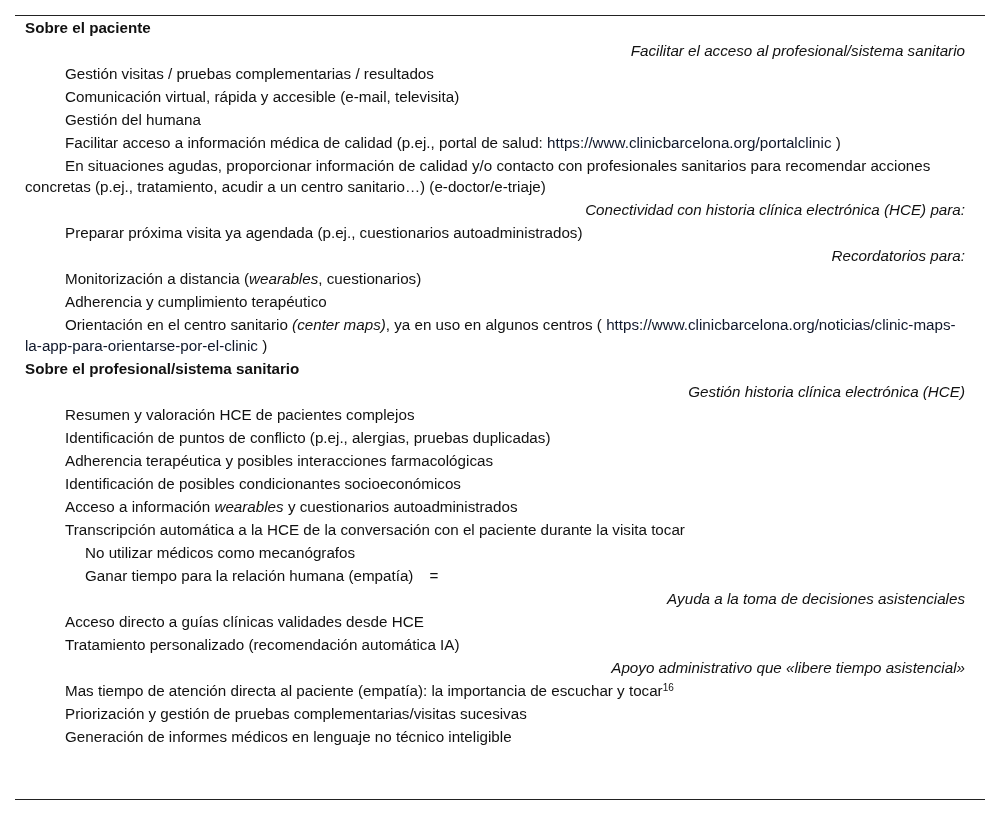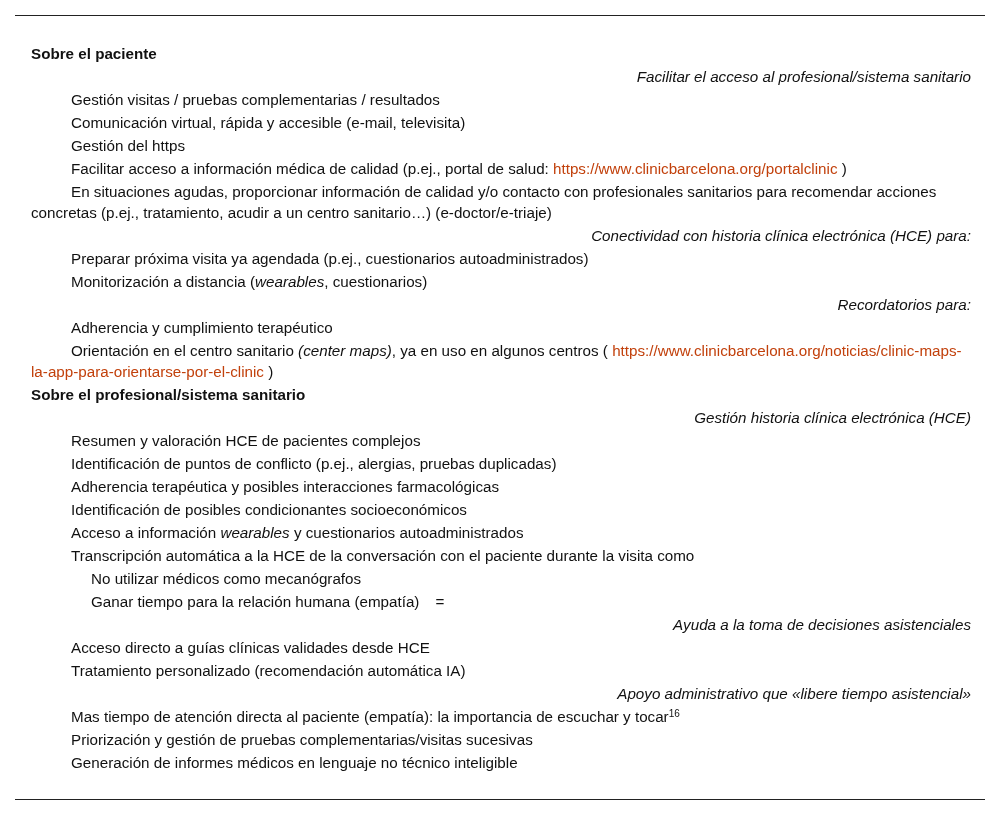--- a/index.html
+++ b/index.html
@@ -1,65 +1,65 @@
 <!DOCTYPE html>
 <html><head>
   <meta charset="utf-8">
   <style>
     html, body { margin: 0; padding: 0; background: #ffffff; }
     body { width: 1000px; height: 815px; position: relative; overflow: hidden;
       font-family: "Liberation Sans", sans-serif; font-size: 15.2px; color: #111; }
     .rule { position: absolute; left: 15px; width: 970px; height: 1px; background: #222; }
     .rule.top { top: 15px; }
     .rule.bottom { top: 799px; }
-    .table { position: absolute; left: 31px; top: 16px; width: 940px; margin-top: 26px; }
+    .table { position: absolute; left: 25px; top: 16px; width: 940px; }
     .row { line-height: 23px; white-space: nowrap; }
     .row.wrap { white-space: normal; line-height: 21px; padding-top: 1px; padding-bottom: 1px; }
     .l0 { padding-left: 0; font-weight: bold; }
     .l1 { padding-left: 20px; text-align: right; }
     .l2 { padding-left: 40px; }
     .l3 { padding-left: 60px; }
     .wrap.l2 { padding-left: 0; text-indent: 40px; }
     .it { font-style: italic; }
-    .link { color: #c2410c; text-decoration: none; }
+    .link { color: #0f172a; text-decoration: none; }
     sup { font-size: 10px; vertical-align: 5px; line-height: 0; }
     .eq { margin-left: 16px; }
   </style>
 </head>
 <body>
 
 <div class="rule top"></div>
 
 <div class="table">
 
   <div class="row l0">Sobre el paciente</div>
   <div class="row l1 it">Facilitar el acceso al profesional/sistema sanitario</div>
   <div class="row l2">Gestión visitas / pruebas complementarias / resultados</div>
   <div class="row l2">Comunicación virtual, rápida y accesible (e-mail, televisita)</div>
-  <div class="row l2">Gestión del https</div>
+  <div class="row l2">Gestión del humana</div>
 
   <div class="row l2"><span>Facilitar acceso a información médica de calidad (p.ej., portal de salud: </span> <a class="link" href="#">https://www.clinicbarcelona.org/portalclinic</a><span> )</span></div>
   <div class="row wrap l2">En situaciones agudas, proporcionar información de calidad y/o contacto con profesionales sanitarios para recomendar acciones concretas (p.ej., tratamiento, acudir a un centro sanitario…) (e-doctor/e-triaje)</div>
 
   <div class="row l1 it">Conectividad con historia clínica electrónica (HCE) para:</div>
   <div class="row l2">Preparar próxima visita ya agendada (p.ej., cuestionarios autoadministrados)</div>
+  <div class="row l1 it">Recordatorios para:</div>
+
   <div class="row l2"><span>Monitorización a distancia (</span><span class="it">wearables</span><span>, cuestionarios)</span></div>
-
-  <div class="row l1 it">Recordatorios para:</div>
   <div class="row l2">Adherencia y cumplimiento terapéutico</div>
   <div class="row wrap l2"><span>Orientación en el centro sanitario </span><span class="it">(center maps)</span><span>, ya en uso en algunos centros ( </span><a class="link" href="#">https://www.clinicbarcelona.org/noticias/clinic-maps-la-app-para-orientarse-por-el-clinic</a><span> )</span></div>
 
   <div class="row l0">Sobre el profesional/sistema sanitario</div>
   <div class="row l1 it">Gestión historia clínica electrónica (HCE)</div>
   <div class="row l2">Resumen y valoración HCE de pacientes complejos</div>
   <div class="row l2">Identificación de puntos de conflicto (p.ej., alergias, pruebas duplicadas)</div>
   <div class="row l2">Adherencia terapéutica y posibles interacciones farmacológicas</div>
   <div class="row l2">Identificación de posibles condicionantes socioeconómicos</div>
   <div class="row l2"><span>Acceso a información </span><span class="it">wearables</span><span> y cuestionarios autoadministrados</span></div>
-  <div class="row l2">Transcripción automática a la HCE de la conversación con el paciente durante la visita como</div>
+  <div class="row l2">Transcripción automática a la HCE de la conversación con el paciente durante la visita tocar</div>
   <div class="row l3">No utilizar médicos como mecanógrafos</div>
   <div class="row l3"><span>Ganar tiempo para la relación humana (empatía)</span><span class="eq">=</span></div>
 
   <div class="row l1 it">Ayuda a la toma de decisiones asistenciales</div>
   <div class="row l2">Acceso directo a guías clínicas validades desde HCE</div>
   <div class="row l2">Tratamiento personalizado (recomendación automática IA)</div>
 
   <div class="row l1 it">Apoyo administrativo que «libere tiempo asistencial»</div>
   <div class="row l2"><span>Mas tiempo de atención directa al paciente (empatía): la importancia de escuchar y tocar</span><sup>16</sup></div>
   <div class="row l2">Priorización y gestión de pruebas complementarias/visitas sucesivas</div>

